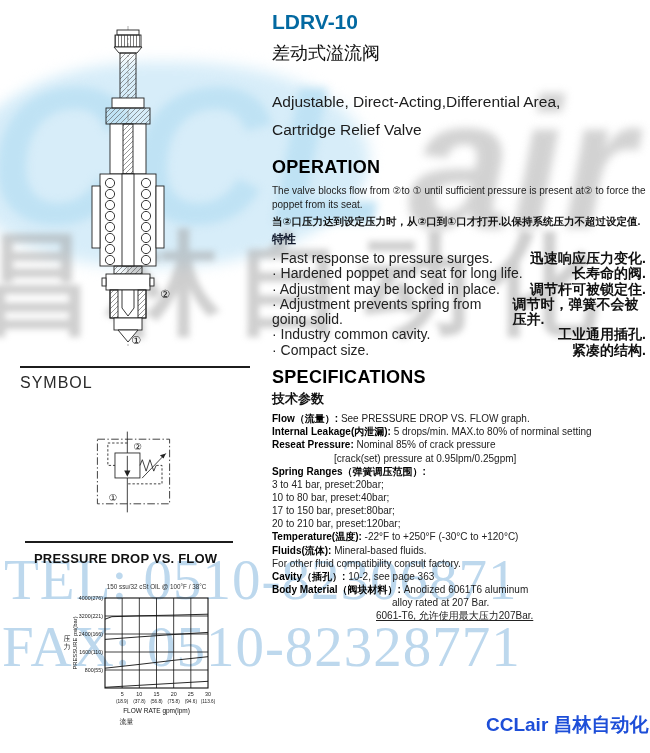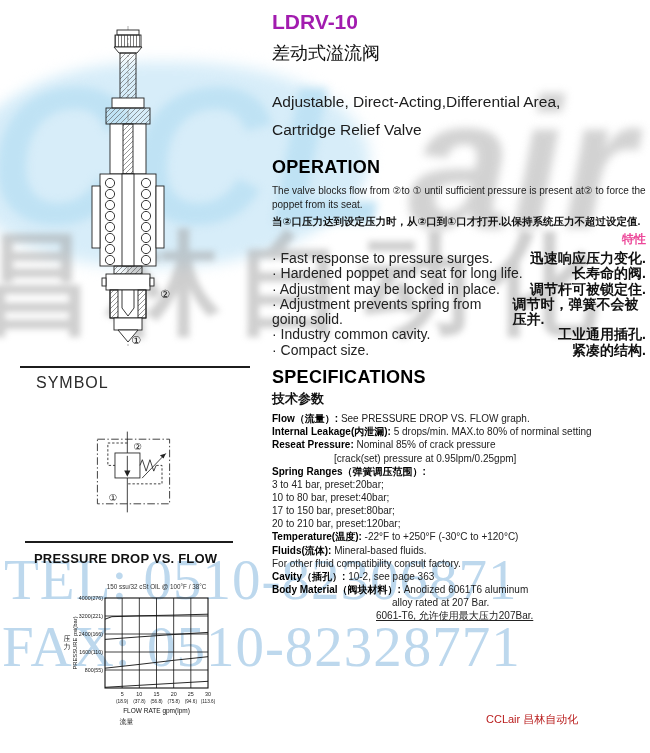--- a/index.html
+++ b/index.html
@@ -18,45 +18,45 @@
          opacity:.5;filter:blur(3px);letter-spacing:14px;line-height:1;}
   .wm-tel,.wm-fax{font-family:"Liberation Serif","DejaVu Serif",serif;
          font-size:57px;color:#b6d4ec;opacity:.9;letter-spacing:1px;line-height:1;}
   .wm-tel{left:4px;top:551px;}
   .wm-fax{left:2px;top:618px;}
   
   .content{position:absolute;z-index:1;}
   .hr{position:absolute;z-index:1;background:#1c1c1c;}
   .hr1{left:20px;top:366px;width:230px;height:2px;}
   .hr2{left:25px;top:541px;width:208px;height:2px;}
-  .h-symbol{left:36px;top:374px;font-size:16px;letter-spacing:1px;color:#2a2a2a;}
+  .h-symbol{left:20px;top:374px;font-size:16px;letter-spacing:1px;color:#2a2a2a;}
   .h-chart{left:34px;top:551px;font-size:13px;font-weight:bold;color:#111;letter-spacing:.2px;}
   
   .rcol{left:272px;top:10px;width:374px;}
-  .model{font-size:21px;font-weight:bold;color:#a21caf;}
+  .model{font-size:21px;font-weight:bold;color:#0369a1;}
   .title-cn{font-size:18px;margin-top:7px;color:#111;}
   .subtitle{font-size:15.5px;line-height:28px;margin-top:23px;color:#1c1c1c;}
   .sec-h{font-size:18px;font-weight:bold;color:#000;letter-spacing:.3px;}
   .op-h{margin-top:13px;}
   .op-en{font-size:10px;line-height:13.5px;margin-top:6px;color:#222;}
   .op-cn{font-size:10.5px;line-height:15px;margin-top:3px;color:#111;font-weight:600;}
   .feat-h{margin-top:16px;}
-  .feat-h-cn{font-size:12px;font-weight:600;margin-top:2px;color:#ec4899;text-align:right;}
+  .feat-h-cn{font-size:12px;font-weight:600;margin-top:2px;color:#0f172a;}
   .feat-list{margin-top:3px;}
   .feat-row{display:flex;justify-content:space-between;font-size:14px;line-height:15.3px;}
   .feat-en{color:#222;}
   .feat-cn{color:#111;font-weight:600;}
   .spec-h{margin-top:9px;font-size:18px;}
   .spec-h-cn{font-size:13px;font-weight:600;margin-top:2px;color:#111;}
   .spec-list{margin-top:4px;}
   .spec-line{font-size:10px;line-height:13.15px;color:#222;}
   .spec-line b{color:#000;}
   
-  .footer-brand{position:absolute;z-index:1;left:486px;top:712px;font-size:11px;
-        font-weight:normal;color:#b91c1c;}
+  .footer-brand{position:absolute;z-index:1;left:486px;top:712px;font-size:19px;
+        font-weight:bold;color:#1d4ed8;}
   svg text{font-family:"Liberation Sans","DejaVu Sans",sans-serif;}
 </style>
 </head>
 <body>
 
 <div class="page">
 
   <div class="wm wm-blob"></div>
   <div class="wm wm-ccl">CCL</div>
   <div class="wm wm-air">air</div>

